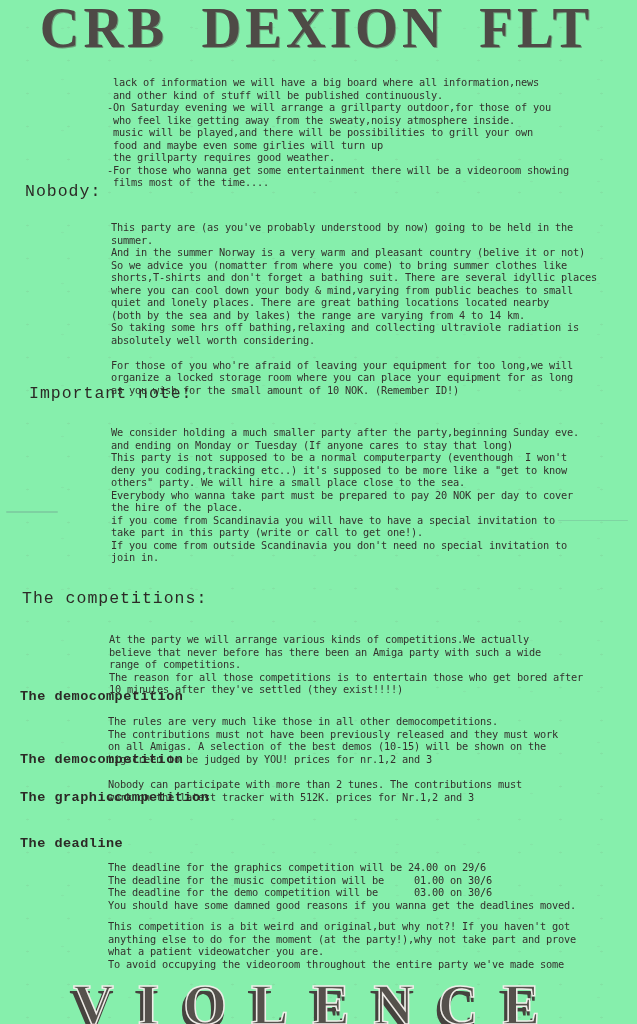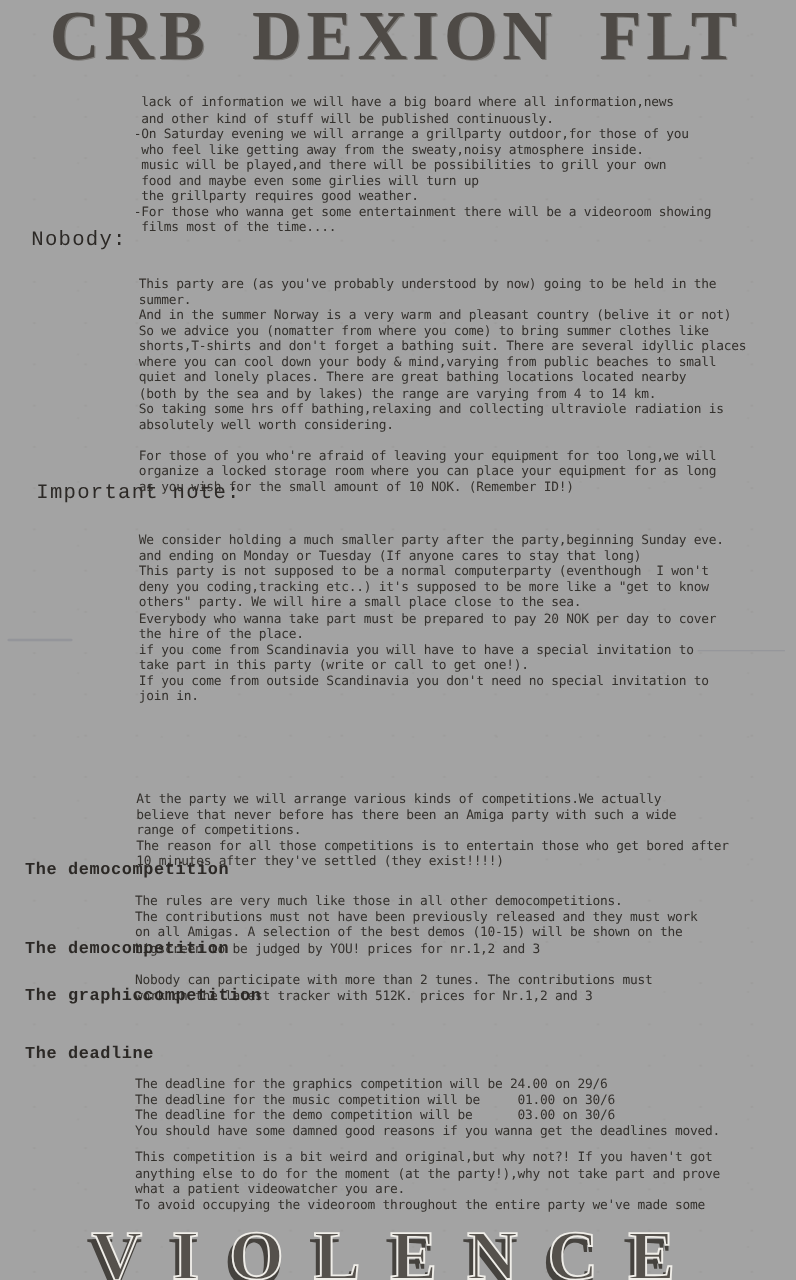--- a/index.html
+++ b/index.html
@@ -1,21 +1,21 @@
 <!DOCTYPE html>
 <html><head>
 <meta charset="utf-8">
 <style>
   html, body { margin: 0; padding: 0; background: #d8d5d0; }
   .page {
     position: relative;
     width: 637px;
     height: 1024px;
     margin: 0 auto;
-    background: #a3a3a3;
+    background: #86efac;
     overflow: hidden;
     font-family: "DejaVu Sans Mono", monospace;
     color: #35322e;
   }
   
   .page::before {
     content: "";
     position: absolute;
     inset: 0;
     pointer-events: none;
@@ -151,20 +151,21 @@
 This party is not supposed to be a normal computerparty (eventhough  I won't
 deny you coding,tracking etc..) it's supposed to be more like a "get to know
 others" party. We will hire a small place close to the sea.
 Everybody who wanna take part must be prepared to pay 20 NOK per day to cover
 the hire of the place.
 if you come from Scandinavia you will have to have a special invitation to
 take part in this party (write or call to get one!).
 If you come from outside Scandinavia you don't need no special invitation to
 join in.</pre>
 
+  <h2 class="section-heading competitions-heading">The competitions:</h2>
   <pre class="body-text competitions-body">At the party we will arrange various kinds of competitions.We actually
 believe that never before has there been an Amiga party with such a wide
 range of competitions.
 The reason for all those competitions is to entertain those who get bored after
 10 minutes after they've settled (they exist!!!!)</pre>
 
   <h3 class="sub-heading demo-heading">The democompetition</h3>
   <pre class="body-text demo-body">The rules are very much like those in all other democompetitions.
 The contributions must not have been previously released and they must work
 on all Amigas. A selection of the best demos (10-15) will be shown on the

